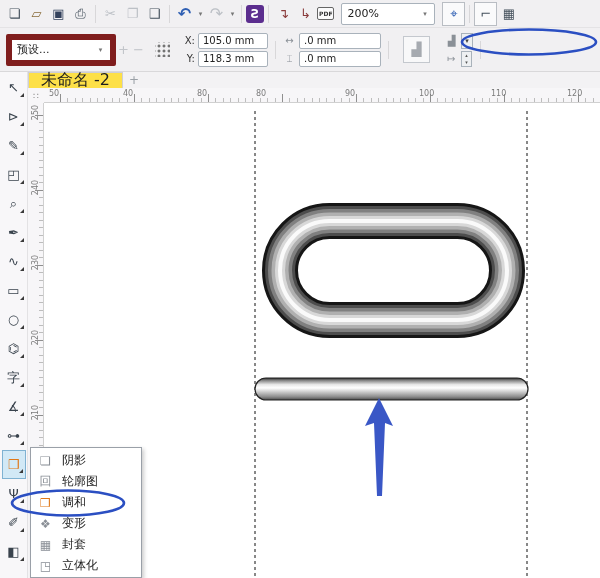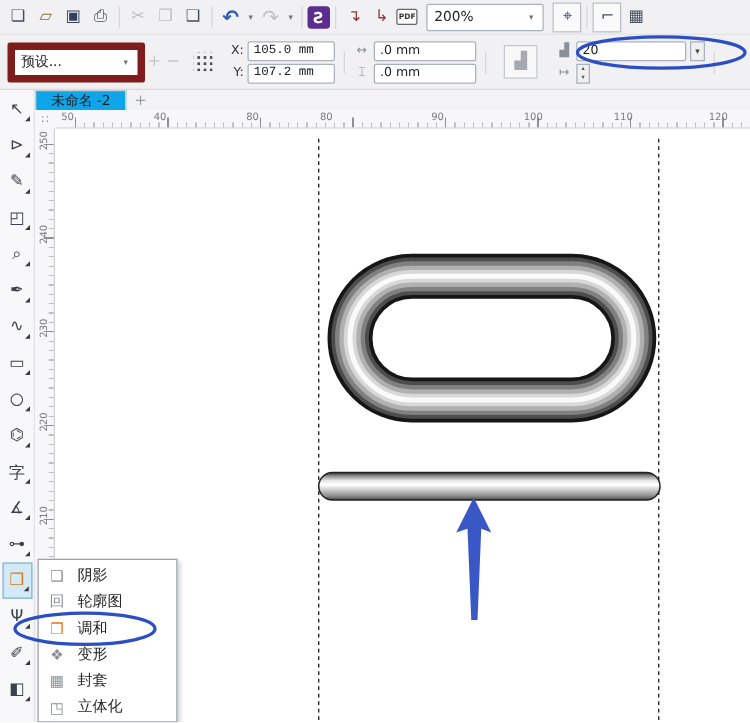--- a/index.html
+++ b/index.html
@@ -36,35 +36,35 @@
          font-size:11px;color:#222;flex:none;}
   .pm{width:15px;text-align:center;font-size:13px;color:#c2c5ca;}
   .anchor{width:15px;height:15px;margin:0 9px;flex:none;
           background-image:radial-gradient(#4a4a4a 1.1px,transparent 1.3px);
           background-size:5px 5px;background-position:1.5px 1.5px;}
   .stack{display:flex;flex-direction:column;gap:2px;margin:0 4px;flex:none;}
   .frow{display:flex;align-items:center;gap:3px;height:16px;}
   .flabel{font-size:10px;color:#333;width:12px;text-align:right;}
   .ficon{font-size:10px;color:#8a9097;width:13px;text-align:center;}
   .field{height:14px;background:#fff;border:1px solid #a9b2bb;border-radius:2px;
-         font-size:10px;color:#222;display:flex;align-items:center;padding:0 4px;}.w64{width:60px;font-family:Liberation Mono, monospace;}.w72{width:72px;}
+         font-size:10px;color:#222;display:flex;align-items:center;padding:0 4px;}.w64{width:60px;}.w72{width:72px;}
   .stairsbtn{width:25px;height:25px;border:1px solid #c4c8ce;background:#f8f8f9;
              display:flex;align-items:center;justify-content:center;color:#a6aab0;
              font-size:13px;margin:0 11px;flex:none;}
   .dropbtn{width:12px;height:16px;border:1px solid #a9b2bb;background:#eef0f2;font-size:7px;
            display:flex;align-items:center;justify-content:center;color:#444;box-sizing:border-box;}
   .spin{display:flex;flex-direction:column;width:11px;height:16px;border:1px solid #a9b2bb;
         background:#eef0f2;font-size:5px;line-height:7px;align-items:center;justify-content:center;
         color:#555;box-sizing:border-box;}
 
   
   .tabrow{position:absolute;left:28px;top:72px;width:572px;height:16px;background:#f3f2f4;
           border-bottom:2px solid #8fd4e6;display:flex;align-items:stretch;}
-  .tab{background:#0ea5e9;border:1px solid #cfcfd4;border-bottom:none;padding:0 12px;
-       font-size:11px;display:flex;align-items:center;color:#1e1e1e;}
+  .tab{background:#fde047;border:1px solid #cfcfd4;border-bottom:none;padding:0 12px;
+       font-size:16px;display:flex;align-items:center;color:#1e1e1e;}
   .newtab{width:22px;display:flex;align-items:center;justify-content:center;
           color:#9aa0a6;font-size:12px;}
 
   
   .corner{position:absolute;left:28px;top:88px;width:16px;height:15px;background:#f7f6f8;
           display:flex;align-items:center;justify-content:center;font-size:9px;color:#888;}
   .hruler{position:absolute;left:44px;top:88px;width:556px;height:15px;background:#f7f6f8;
           border-bottom:1px solid #d0d0d0;box-sizing:border-box;
           background-image:
             repeating-linear-gradient(to right,#8f8f8f 0 1px,transparent 1px 74px),
@@ -152,40 +152,39 @@
     <span class="pm">+</span>
     <span class="pm">−</span>
     <div class="anchor"></div>
     <div class="stack">
       <div class="frow">
         <span class="flabel">X:</span>
         <span class="field w64">105.0 mm</span>
       </div>
       <div class="frow">
         <span class="flabel">Y:</span>
-        <span class="field w64">107.2 mm</span>
+        <span class="field w64">118.3 mm</span>
       </div>
     </div>
     <span class="vsep"></span>
     <div class="stack">
       <div class="frow">
         <span class="ficon">↔</span>
         <span class="field w72">.0 mm</span>
       </div>
       <div class="frow">
         <span class="ficon">⌶</span>
         <span class="field w72">.0 mm</span>
       </div>
     </div>
     <span class="vsep"></span>
     <div class="stairsbtn">▟</div>
     <div class="stack">
       <div class="frow">
         <span class="ficon">▟</span>
-        <span class="field" style="width:78px">20</span>
         <span class="dropbtn">▾</span>
       </div>
       <div class="frow">
         <span class="ficon">↦</span>
         <span class="spin">
           <span>▴</span>
           <span>▾</span>
         </span>
       </div>
     </div>

